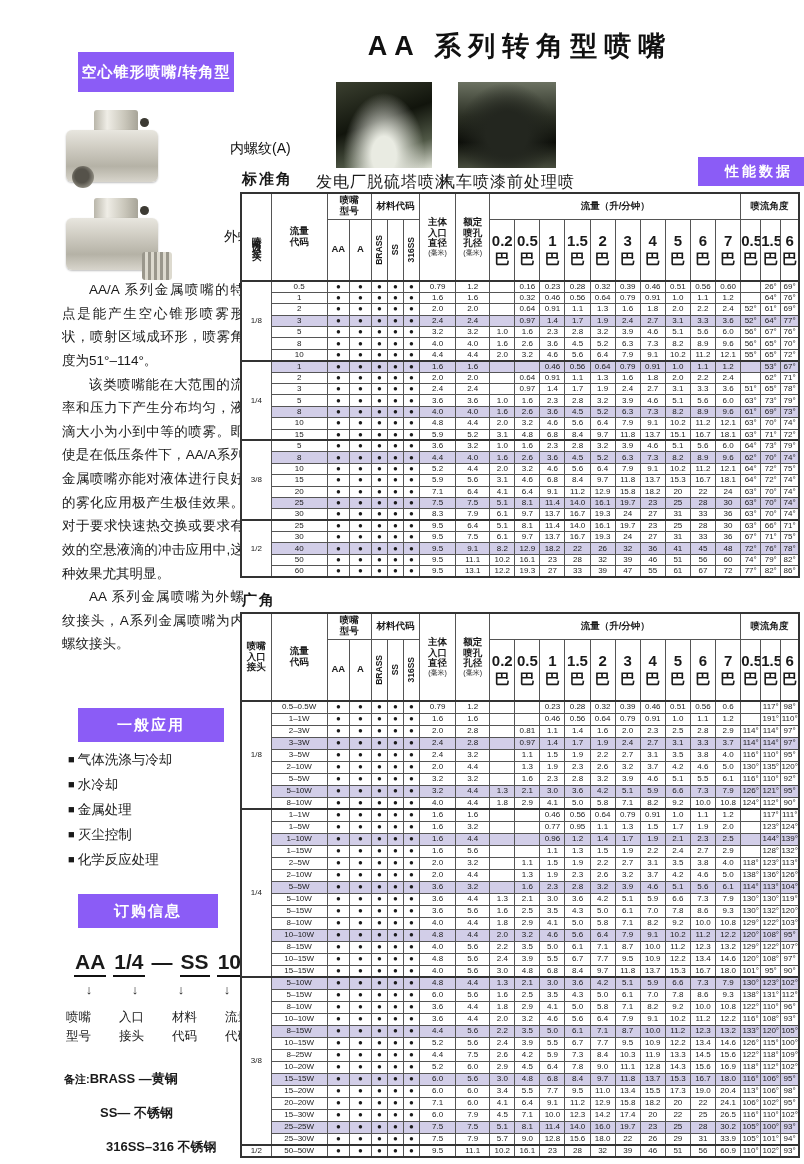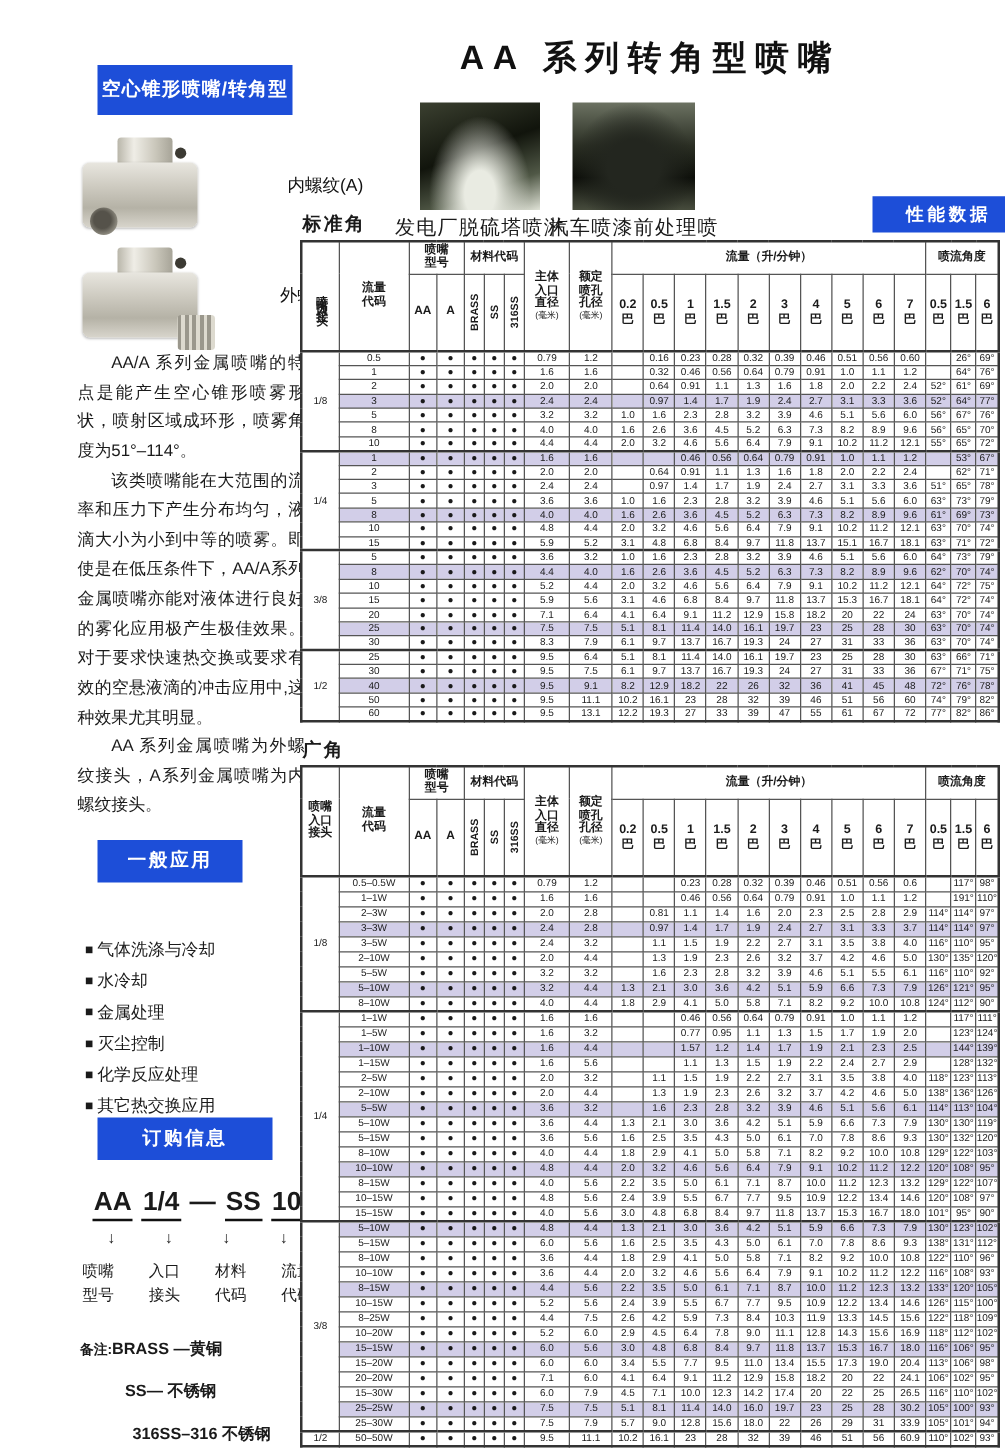--- a/index.html
+++ b/index.html
@@ -1,19 +1,19 @@
 <!DOCTYPE html>
 <html><head>
 <meta charset="utf-8">
 <style>
   * { margin:0; padding:0; box-sizing:border-box; }
   html,body { width:804px; }
   body { height:1164px; position:relative; background:#fff; font-family:"Liberation Sans","DejaVu Sans",sans-serif; color:#1a1a1a; overflow:hidden; }
 
-  .green-box { background:#1d4ed8; color:#fff; font-weight:bold; text-align:center; }
+  .green-box { background:#8b5cf6; color:#fff; font-weight:bold; text-align:center; }
 
   
   .sidebar { position:absolute; left:62px; top:0; width:180px; }
   .sb-header { position:absolute; left:16px; top:52px; width:156px; height:40px; line-height:40px; font-size:15px; letter-spacing:1px; }
   .nozzle { position:absolute; left:4px; width:110px; }
   .nozzle-a { top:108px; height:78px; }
   .nozzle-aa { top:196px; height:92px; }
   .noz-body { position:absolute; left:0; top:22px; width:92px; height:52px; border-radius:6px;
     background:linear-gradient(180deg,#e8e6df 0%,#cfccc2 35%,#b5b2a6 70%,#d8d5cc 100%); box-shadow:0 1px 2px rgba(0,0,0,.25); }
   .noz-cap { position:absolute; left:28px; top:2px; width:44px; height:26px; border-radius:3px;
@@ -21,21 +21,21 @@
   .noz-hole { position:absolute; left:46px; top:8px; width:9px; height:9px; border-radius:50%; background:#3c3a33; }
   .noz-port { position:absolute; left:6px; top:36px; width:22px; height:22px; border-radius:50%;
     background:radial-gradient(circle at 45% 45%, #55524a 0 40%, #8d8a7f 70%, #c9c6ba); }
   .noz-thread { position:absolute; right:-14px; top:34px; width:30px; height:28px;
     background:repeating-linear-gradient(90deg,#9a978c 0 3px,#dddacf 3px 6px); border-radius:3px; }
   .noz-label { position:absolute; font-size:14px; color:#111; white-space:nowrap; }
   .lbl-a { left:108px; top:40px; }
   .lbl-aa { left:104px; top:36px; }
   .sb-text { position:absolute; left:0px; top:278px; width:182px; font-size:13.5px; line-height:1.75; text-align:justify; }
   .sb-text p { text-indent:2em; }
-  .apps-header { position:absolute; left:16px; top:672px; width:116px; height:34px; line-height:34px; font-size:15px; letter-spacing:2px; }
+  .apps-header { position:absolute; left:16px; top:708px; width:146px; height:34px; line-height:34px; font-size:15px; letter-spacing:2px; }
   .apps-list { position:absolute; left:6px; top:748px; width:176px; list-style:none; font-size:13.5px; line-height:1.85; }
   .apps-list li::before { content:"■ "; font-size:11px; position:relative; top:-1px; }
   .order-header { position:absolute; left:16px; top:894px; width:140px; height:34px; line-height:34px; font-size:15px; letter-spacing:2px; }
   .order-code { position:absolute; left:12px; top:950px; width:168px; display:flex; justify-content:space-between; font-size:21px; font-weight:bold; letter-spacing:0; }
   .order-code .tok { border-bottom:2px solid #111; padding:0 1px 1px; }
   .order-code .dash { font-weight:bold; }
   .order-arrows { position:absolute; left:12px; top:982px; width:168px; display:flex; justify-content:space-between; font-size:13px; }
   .order-arrows span { width:30px; text-align:center; }
   .order-labels { position:absolute; left:4px; top:1008px; width:184px; display:flex; justify-content:space-between; font-size:12.5px; text-align:center; line-height:1.5; }
   .order-notes { position:absolute; left:2px; top:1062px; width:190px; font-size:13px; font-weight:bold; line-height:2.6; }
@@ -73,21 +73,21 @@
   #std-table tbody td { height:11.4px; font-size:8px; line-height:1; }
   #wide-table tbody td { height:12px; font-size:8px; line-height:1; }
   td.size { font-size:9px; }
   td.dot { font-size:6.5px; }
   tr.hl td { background:#d2cee8; }
   tr.hl td.size { background:#fff; }
   tr.gs td { border-top:2px solid #333; }
   .vtext { writing-mode:vertical-rl; letter-spacing:3px; margin:0 auto; font-size:9.5px; }
   .rot { writing-mode:vertical-rl; transform:rotate(180deg); margin:0 auto; font-size:8.5px; letter-spacing:0; }
   .unit { font-size:7px; font-weight:normal; }
-  .pbar { font-size:10px; line-height:1.2; }
+  .pbar { font-size:15px; line-height:1.2; }
 </style>
 </head>
 <body>
 
 <div class="sidebar">
   <div class="green-box sb-header">空心锥形喷嘴/转角型</div>
 
   <div class="nozzle nozzle-a">
     <div class="noz-cap">
         <div class="noz-hole"></div>
@@ -114,21 +114,20 @@
     <p>AA 系列金属喷嘴为外螺纹接头，A系列金属喷嘴为内螺纹接头。</p>
   </div>
 
   <div class="green-box apps-header">一般应用</div>
   <ul class="apps-list">
     <li>气体洗涤与冷却</li>
     <li>水冷却</li>
     <li>金属处理</li>
     <li>灭尘控制</li>
     <li>化学反应处理</li>
-    <li>其它热交换应用</li>
   </ul>
 
   <div class="green-box order-header">订购信息</div>
   <div class="order-code">
     <span class="tok">AA</span>
     <span class="tok">1/4</span>
     <span class="dash">—</span>
     <span class="tok">SS</span>
     <span class="tok">10</span>
   </div>
@@ -1272,21 +1271,21 @@
           <td class="code">1–10W</td>
           <td class="dot">●</td>
           <td class="dot">●</td>
           <td class="dot">●</td>
           <td class="dot">●</td>
           <td class="dot">●</td>
           <td class="num">1.6</td>
           <td class="num">4.4</td>
           <td class="num"></td>
           <td class="num"></td>
-          <td class="num">1.57</td>
+          <td class="num">0.96</td>
           <td class="num">1.2</td>
           <td class="num">1.4</td>
           <td class="num">1.7</td>
           <td class="num">1.9</td>
           <td class="num">2.1</td>
           <td class="num">2.3</td>
           <td class="num">2.5</td>
           <td class="ang"></td>
           <td class="ang">144°</td>
           <td class="ang">139°</td>

